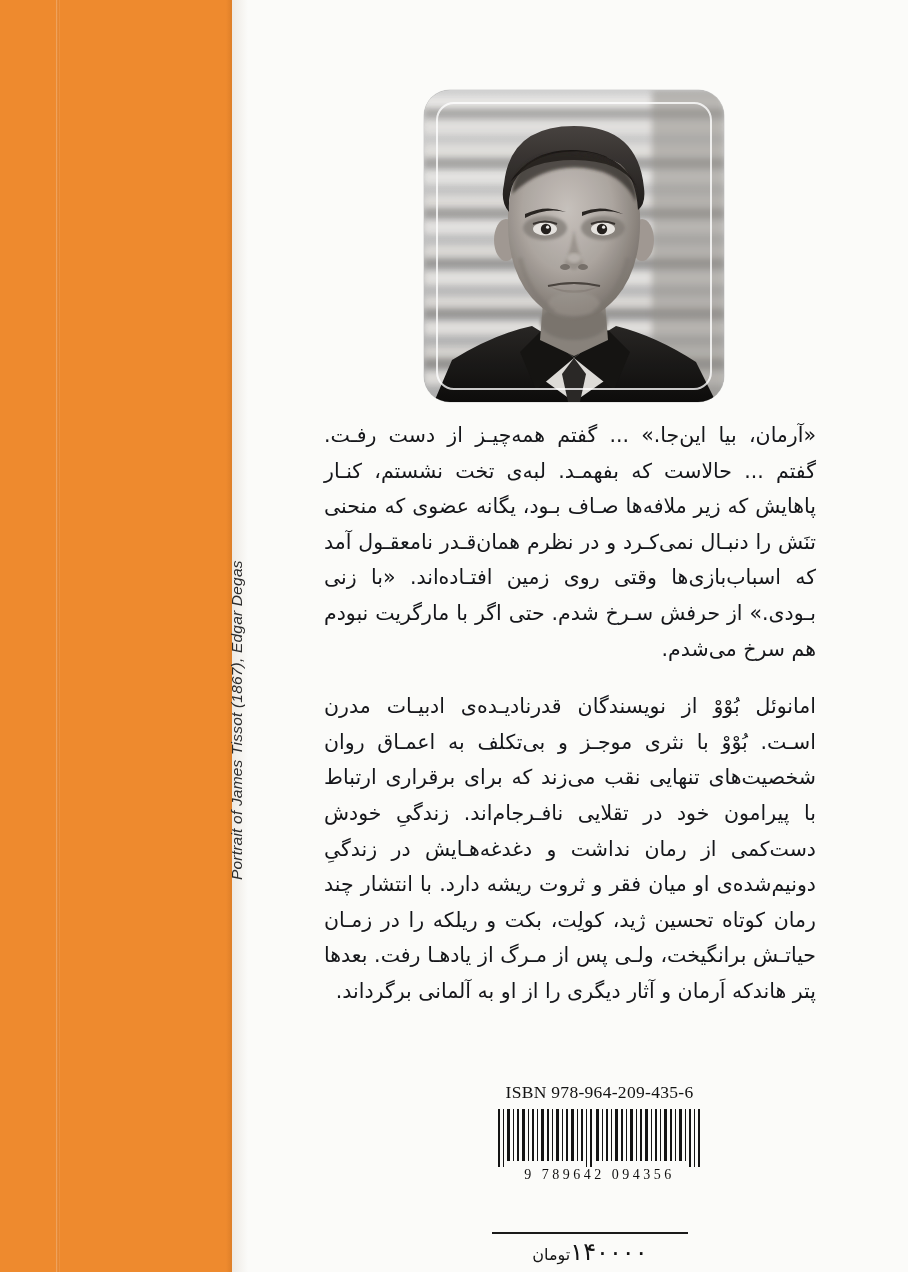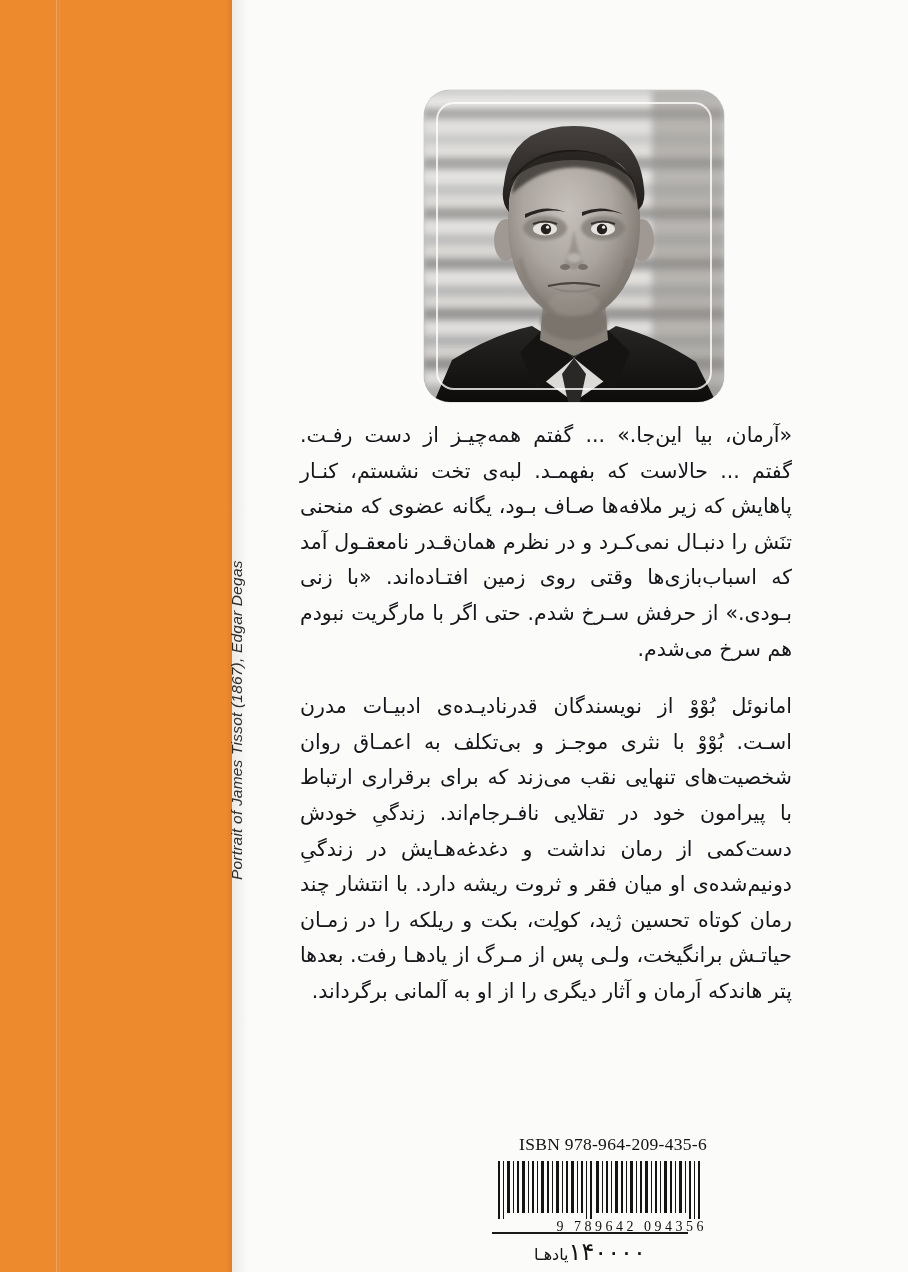--- a/index.html
+++ b/index.html
@@ -90,21 +90,21 @@
     left: 12px; top: 12px;
     width: 272px; height: 284px;
     border: 2px solid rgba(255,255,255,0.78);
     border-radius: 18px;
     pointer-events: none;
   }
 
   
   .blurb {
     position: absolute;
-    left: 300px;
+    left: 324px;
     top: 418px;
     width: 492px;
     direction: rtl;
     text-align: justify;
     font-family: "DejaVu Sans", sans-serif;
     font-size: 20.5px;
     line-height: 35.6px;
     color: #15161a;
   }
   .blurb p { margin: 0 0 22px 0; }
@@ -126,23 +126,23 @@
     font-weight: bold;
     color: #ee8a2e;
     direction: rtl;
     letter-spacing: 0px;
   }
 
   
   .isbn-block {
     position: absolute;
     left: 492px;
-    top: 1134px;
+    top: 1082px;
     width: 215px;
-    text-align: right;
+    text-align: center;
   }
   .isbn-text {
     font-family: "Liberation Serif", serif;
     font-size: 17.5px;
     color: #121212;
     letter-spacing: 0.3px;
     margin-bottom: 4px;
   }
   .barcode-svg { display: block; }
   .barcode-digits {
@@ -348,16 +348,16 @@
         <rect x="197" y="2" width="2" height="58"></rect>
         <rect x="202" y="2" width="1" height="58"></rect>
         <rect x="206" y="2" width="2" height="58"></rect>
       </g>
     </svg>
     <div class="barcode-digits">9 789642 094356</div>
   </div>
 
   <div class="price-rule"></div>
   <div class="price-text">
-    <span class="price-amount">۱۴۰۰۰۰</span><span class="price-unit">یادهـا</span>
+    <span class="price-amount">۱۴۰۰۰۰</span><span class="price-unit">تومان</span>
   </div>
 
 </div>
 
 </body></html>

